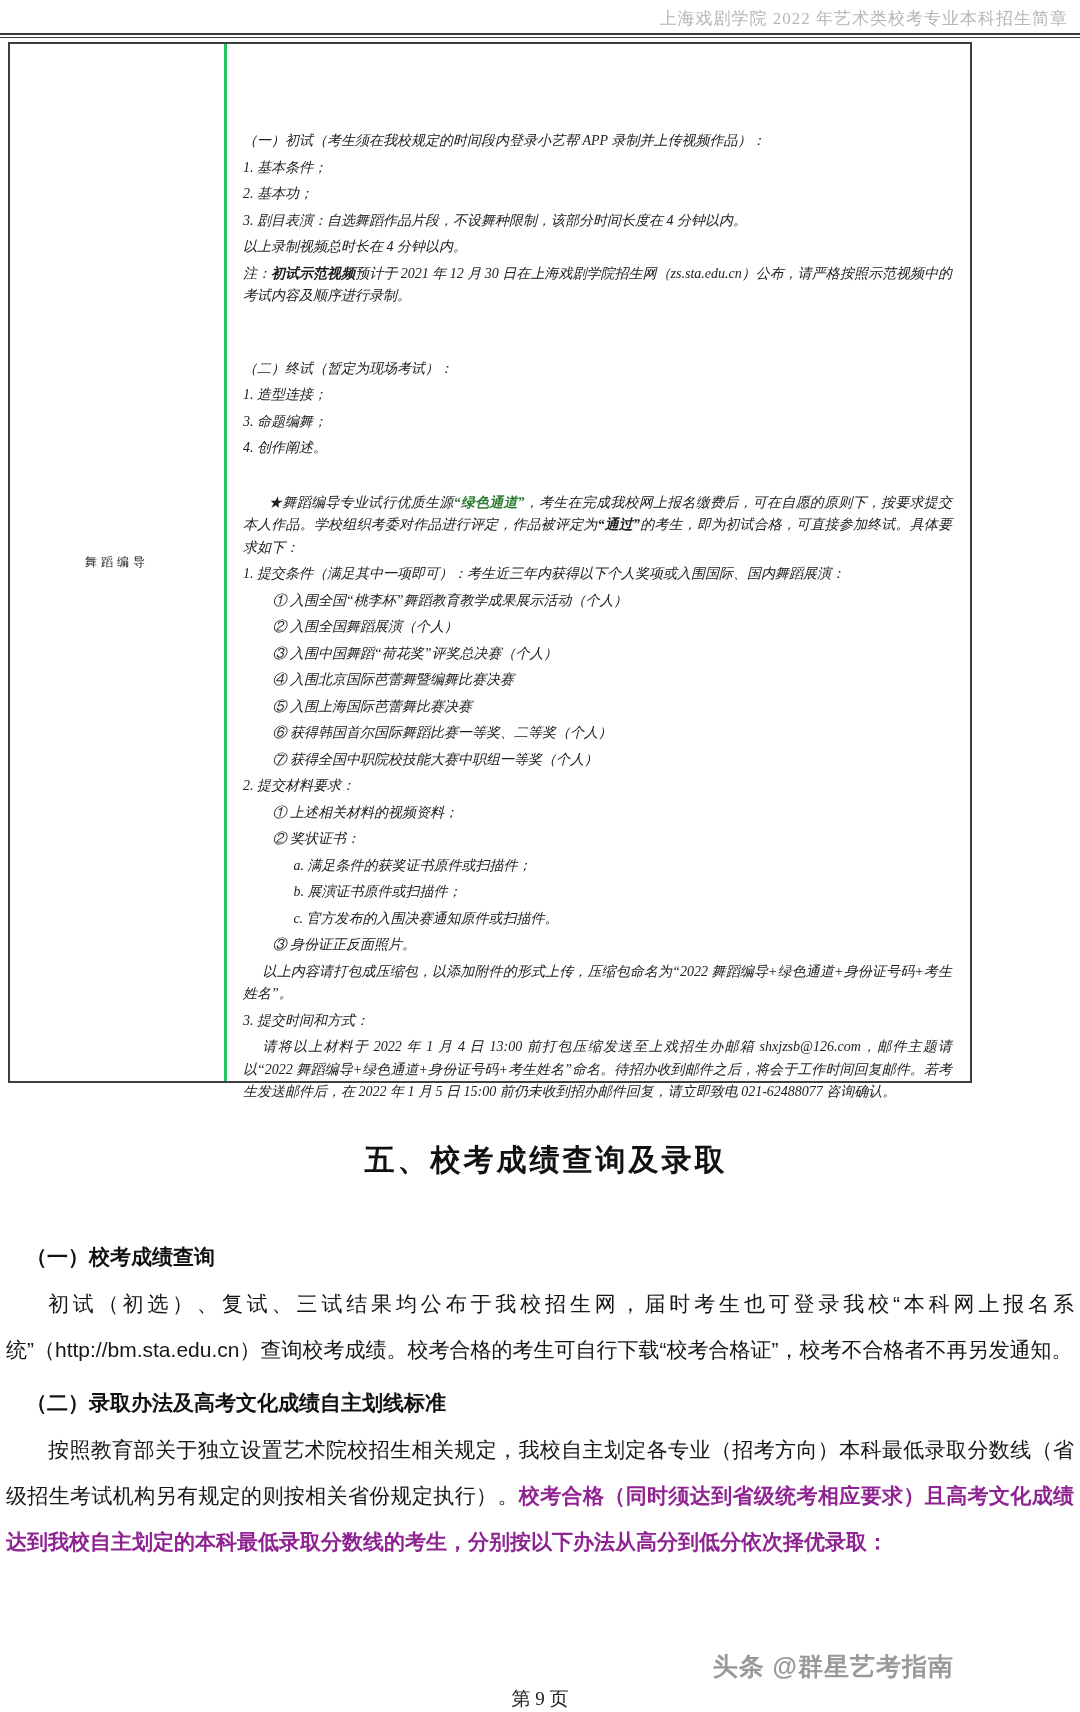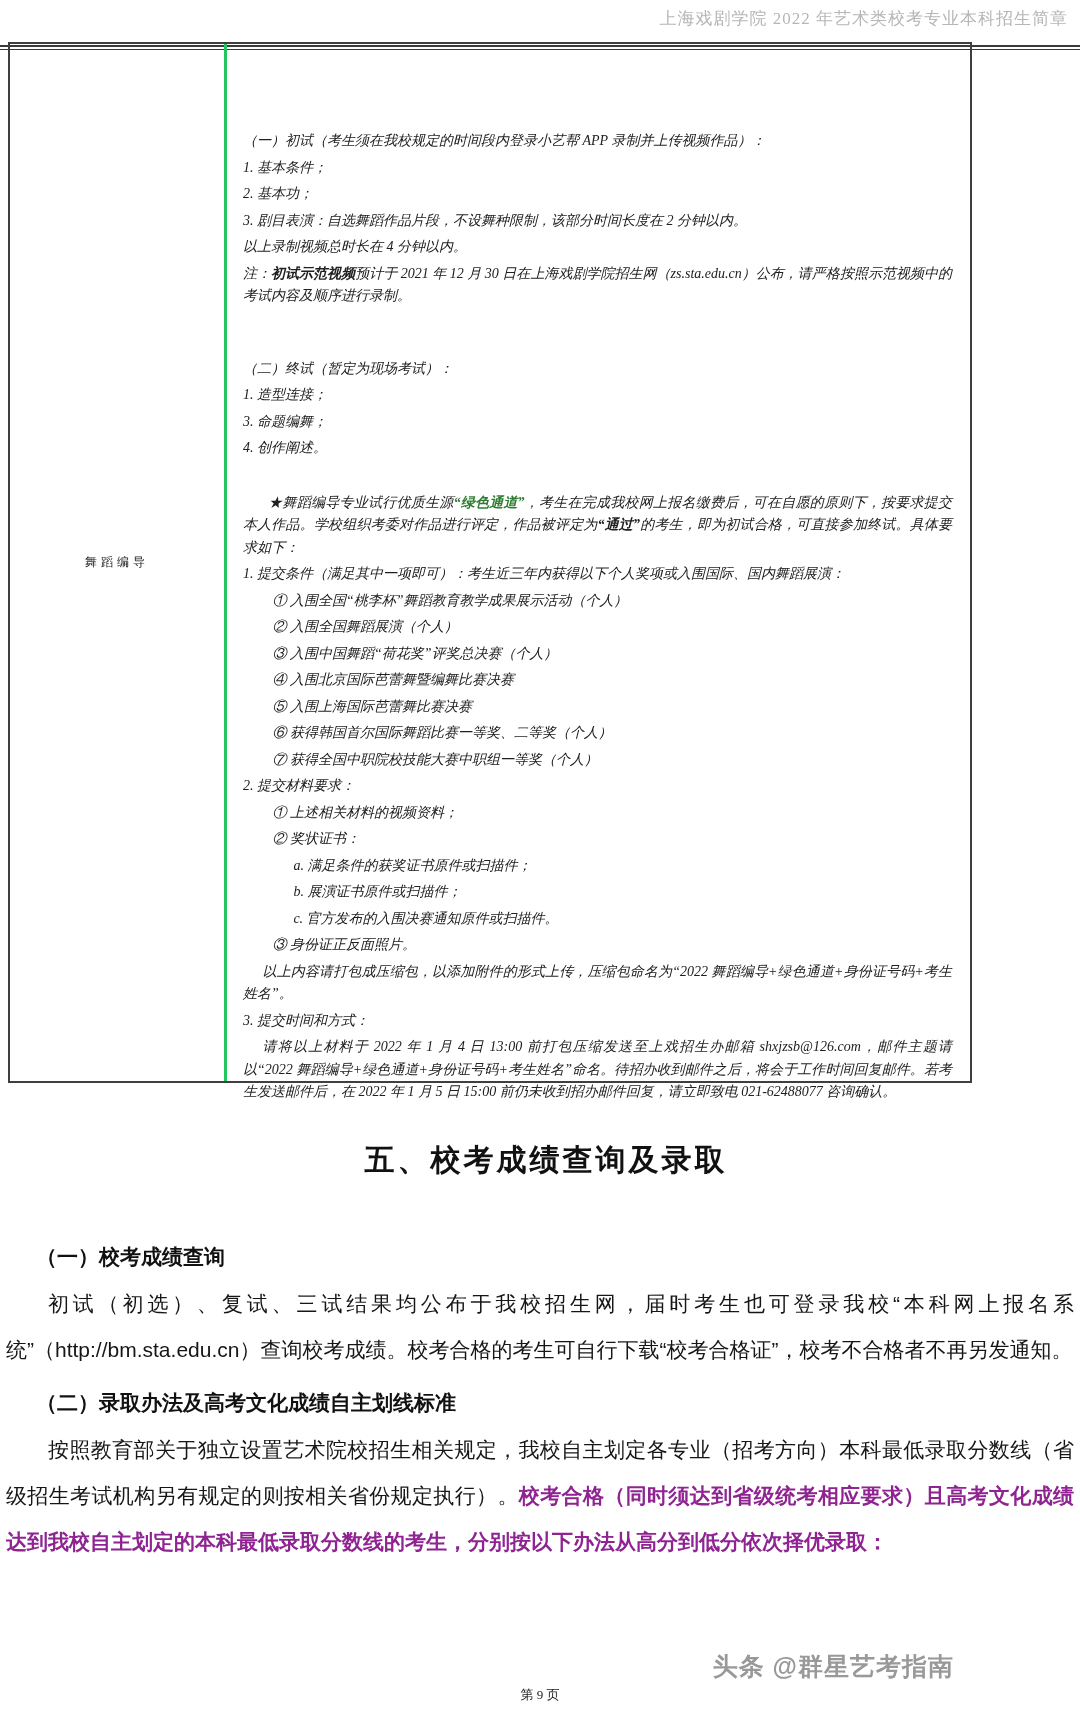--- a/index.html
+++ b/index.html
@@ -2,21 +2,21 @@
 <html><head>
 <meta charset="utf-8">
 <style>
   * { margin:0; padding:0; box-sizing:border-box; }
   html,body { width:1080px; height:1712px; background:#ffffff; overflow:hidden; }
   body { font-family:"Liberation Serif", serif; color:#1c1c1c; position:relative; }
 
   
   .header-title {
     text-align:right; color:#b6b6b6; font-size:17px;
-    padding:7px 12px 15px 0; letter-spacing:1px;
+    padding:7px 12px 3px 0; letter-spacing:1px;
     font-family:"Liberation Serif", serif;
   }
   .header-rule {
     height:5px; border-top:2px solid #3a3a3a; border-bottom:1px solid #3a3a3a;
     width:100%;
   }
 
   
   .info-table {
     position:absolute; left:8px; top:42px; width:964px; height:1041px;
@@ -41,58 +41,58 @@
   .b { font-weight:bold; }
   .green { color:#2f7d33; font-weight:bold; }
 
   
   .section { position:absolute; left:0; top:1140px; width:1080px; }
   .section-title {
     text-align:center; font-size:30px; font-weight:bold; letter-spacing:3px;
     margin-bottom:62px; color:#111;padding-left:12px;
   }
   .sub-heading {
-    font-size:21px; font-weight:bold; margin:0 0 10px 36px; color:#111;
+    font-size:21px; font-weight:bold; margin:0 0 10px 26px; color:#111;
     font-family:"Liberation Sans", sans-serif;
   }
   .body-para {
     margin:0 6px 16px 6px; font-size:21px; line-height:46px;
     text-align:justify; text-indent:2em; color:#161616;
     font-family:"Liberation Sans", sans-serif;
   }
   .sub2-block { margin-top:12px;font-family:Liberation Mono, monospace; }
   .magenta { color:#8e2391; font-weight:bold; }
 
   
   .watermark {
     position:absolute; top:1650px; right:126px;
     font-size:25px; font-weight:bold; color:#999999; letter-spacing:1px;
     font-family:"Liberation Sans", sans-serif;
   }
   .page-number {
     position:absolute; top:1686px; left:0; width:100%;
-    text-align:center; font-size:13px; color:#222;
+    text-align:center; font-size:19px; color:#222;
   }
 </style>
 </head>
 <body>
 
 <div class="header">
   <div class="header-title">上海戏剧学院 2022 年艺术类校考专业本科招生简章</div>
   <div class="header-rule"></div>
 </div>
 
 <div class="info-table">
   <div class="major-cell">舞蹈编导</div>
   <div class="detail-cell">
 
     <p>（一）初试（考生须在我校规定的时间段内登录小艺帮 APP 录制并上传视频作品）：</p>
     <p>1. 基本条件；</p>
     <p>2. 基本功；</p>
-    <p>3. 剧目表演：自选舞蹈作品片段，不设舞种限制，该部分时间长度在 2 分钟以内。</p>
+    <p>3. 剧目表演：自选舞蹈作品片段，不设舞种限制，该部分时间长度在 4 分钟以内。</p>
     <p>以上录制视频总时长在 4 分钟以内。</p>
     <p><span>注：</span><span class="b">初试示范视频</span><span>预计于 2021 年 12 月 30 日在上海戏剧学院招生网（zs.sta.edu.cn）公布，请严格按照示范视频中的考试内容及顺序进行录制。</span></p>
 
     <div class="gap-lg"></div>
 
     <p>（二）终试（暂定为现场考试）：</p>
     <p>1. 造型连接；</p>
     <p>3. 命题编舞；</p>
     <p>4. 创作阐述。</p>
 

